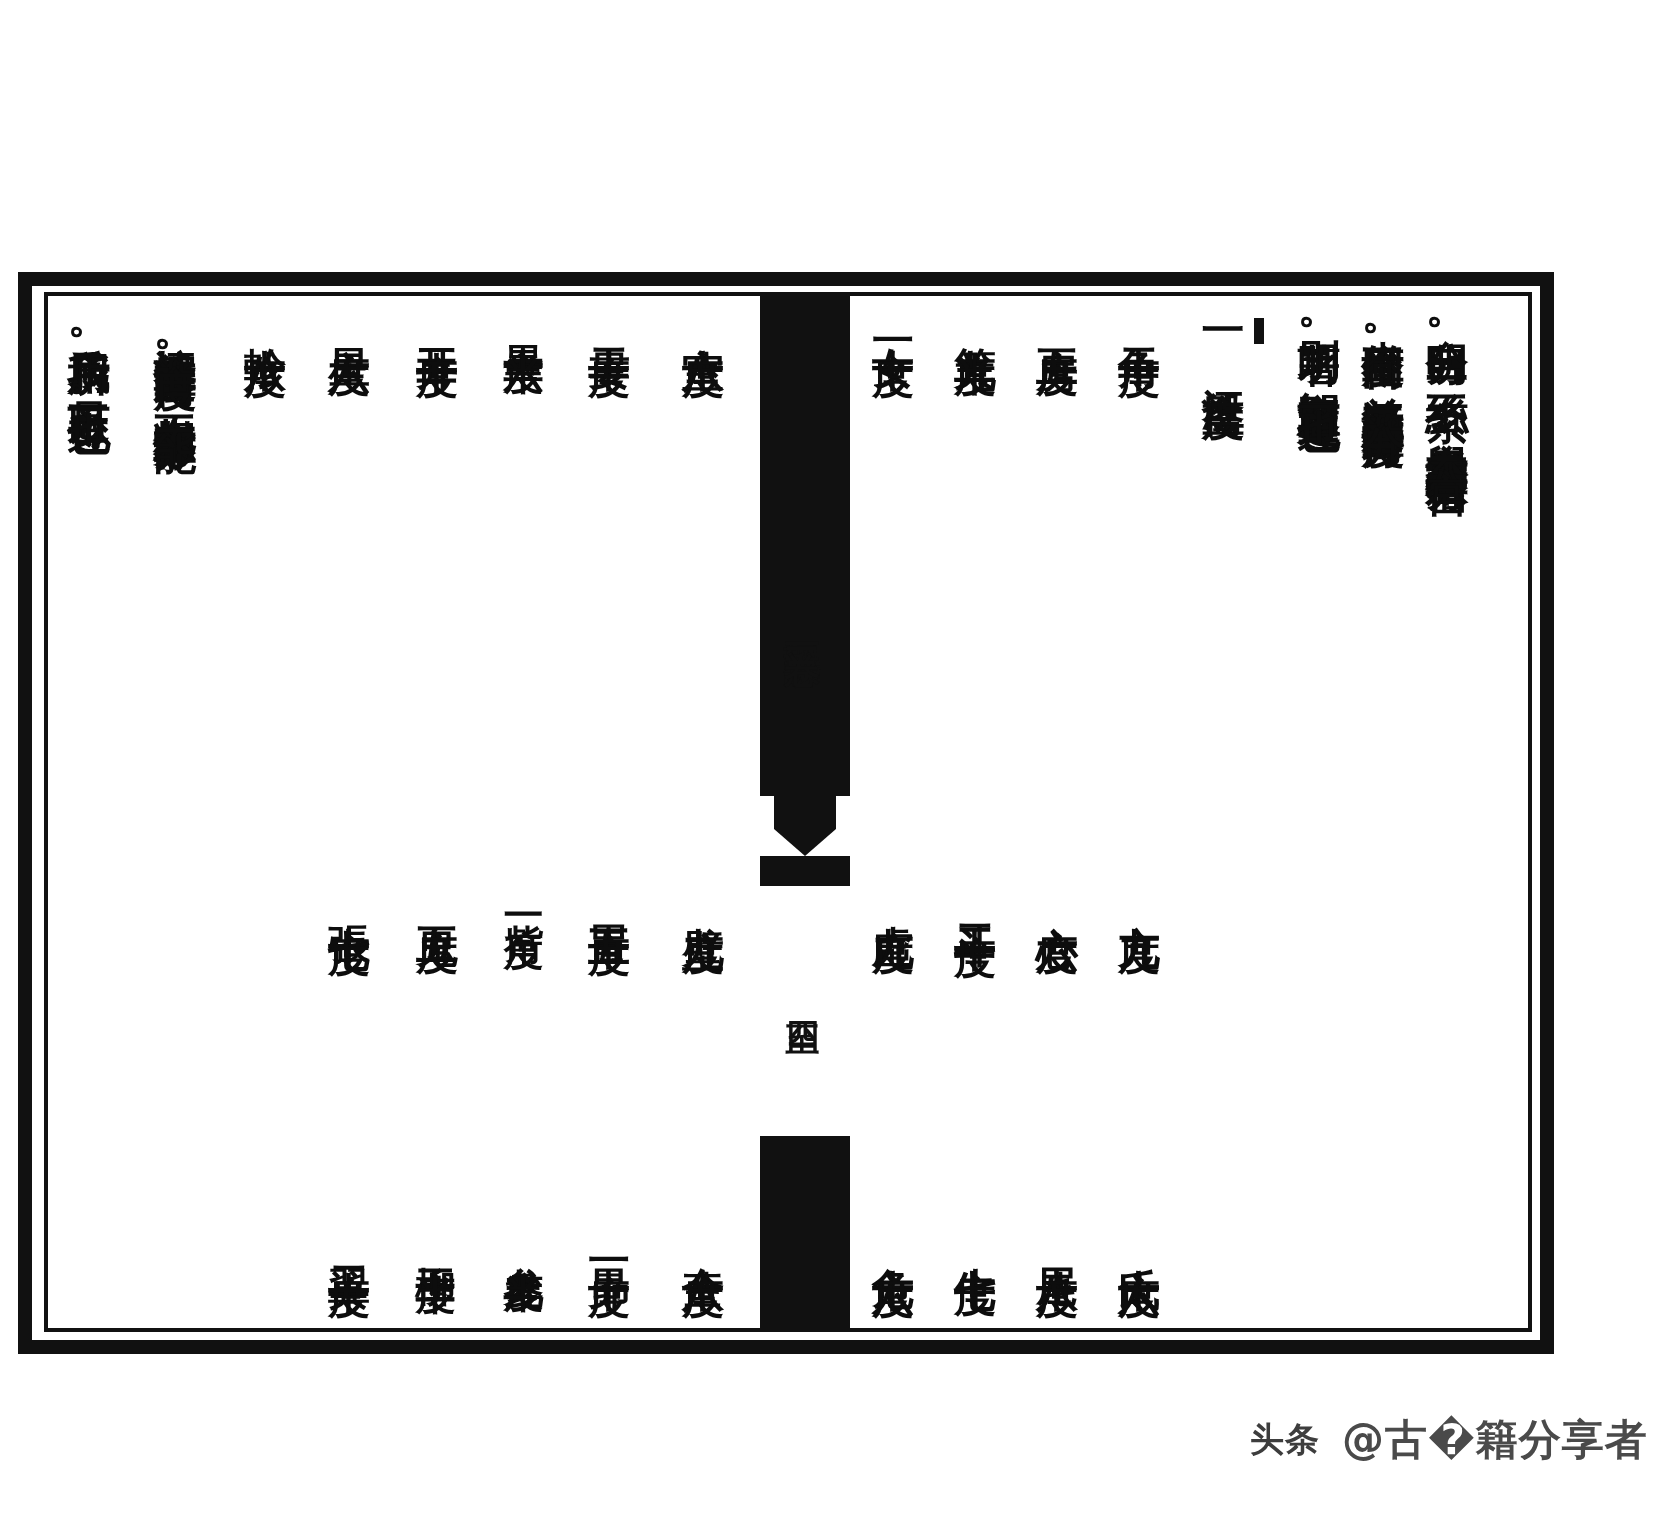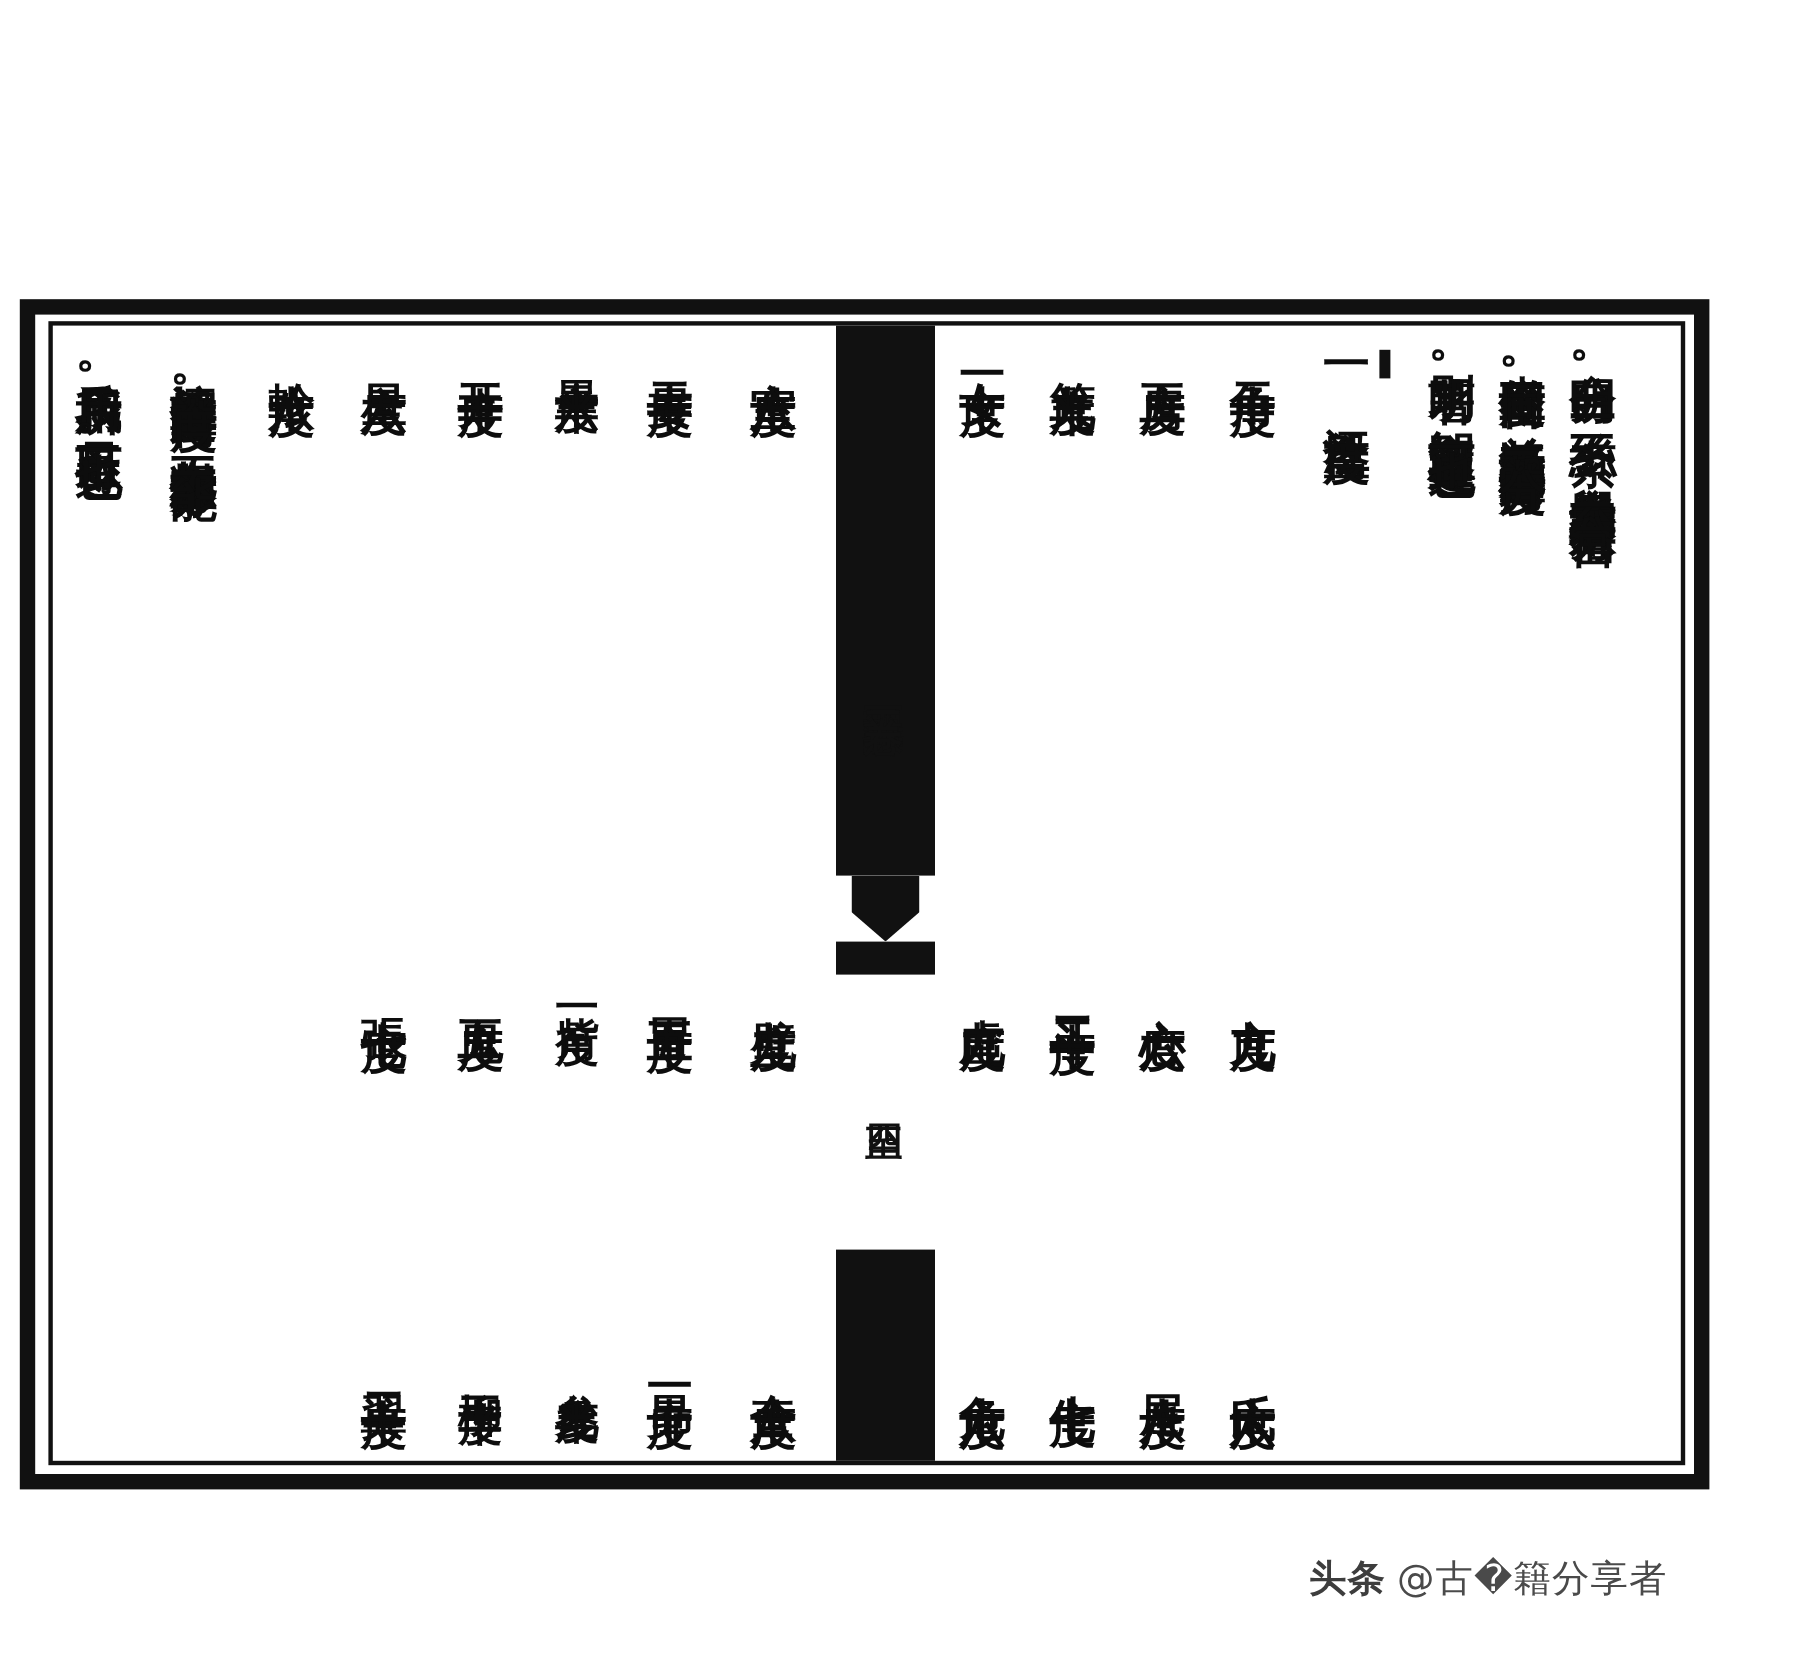--- a/index.html
+++ b/index.html
@@ -157,37 +157,37 @@
 
   #c10 { left: 226px; top: 42px;  height: 440px; }
 
   
   #p1 { left: 136px; top: 42px; height: 1000px; font-size: 43px; }
   #p2 { left: 50px;  top: 42px; height: 780px;  font-size: 43px; }
 
   
   #watermark {
     position: absolute;
-    left: 1190px;
+    left: 1250px;
     top: 1412px;
     display: flex;
     align-items: center;
-    gap: 10px;
+    gap: 22px;
     font-family: "DejaVu Sans", sans-serif;
     color: #4a4a4a;
   }
   #wm-logo {
     font-size: 34px;
     font-weight: 700;
     color: #3d3d3d;
     letter-spacing: 1px;
   }
   #wm-text {
-    font-size: 34px;
-    font-weight: 400;
+    font-size: 42px;
+    font-weight: 700;
     color: #4a4a4a;
     letter-spacing: 1px;
     text-align: right;
   }
 </style>
 </head>
 <body>
 
 <div id="page">
 

